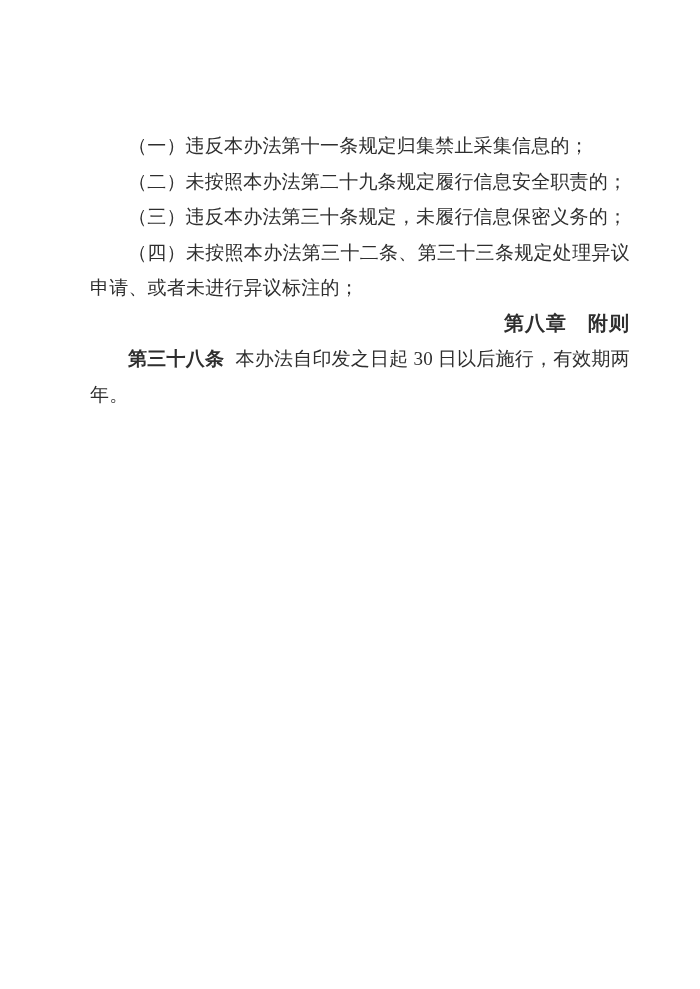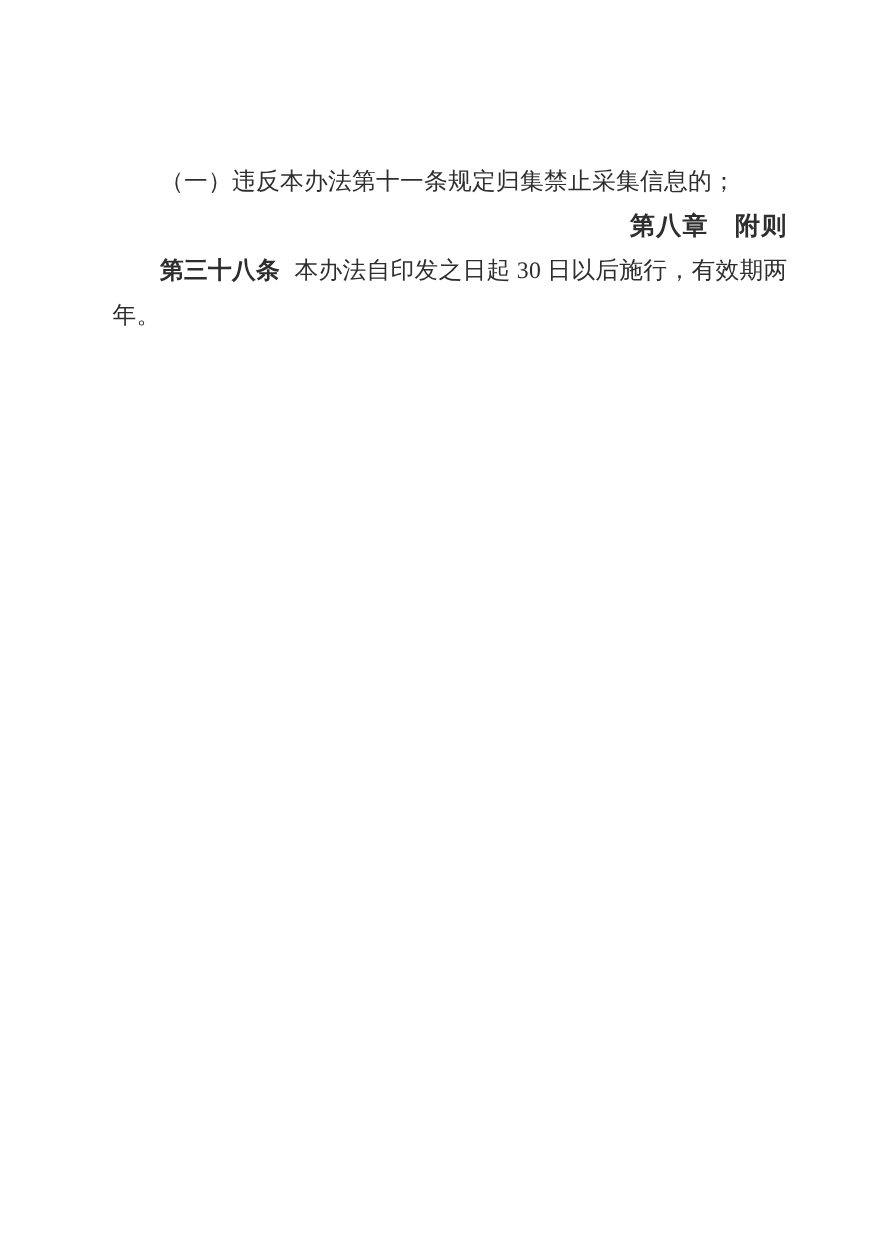--- a/index.html
+++ b/index.html
@@ -53,20 +53,23 @@
     letter-spacing: 2px;
     font-family: "Liberation Serif", "DejaVu Serif", serif;
   }
 </style>
 </head>
 <body>
 
 <div class="doc-page">
   <div class="doc-body">
     <p class="para">（一）违反本办法第十一条规定归集禁止采集信息的；</p>
+    <p class="para">（二）未按照本办法第二十九条规定履行信息安全职责的；</p>
+    <p class="para">（三）违反本办法第三十条规定，未履行信息保密义务的；</p>
+    <p class="para">（四）未按照本办法第三十二条、第三十三条规定处理异议申请、或者未进行异议标注的；</p>
 
 
     <p class="chapter-heading">第八章　附则</p>
 
     <p class="para">
       <span class="article-num">第三十八条</span><span>本办法自印发之日起 30 日以后施行，有效期两年。</span>
     </p>
   </div>
 
   <div class="page-footer">— 14 —</div>

